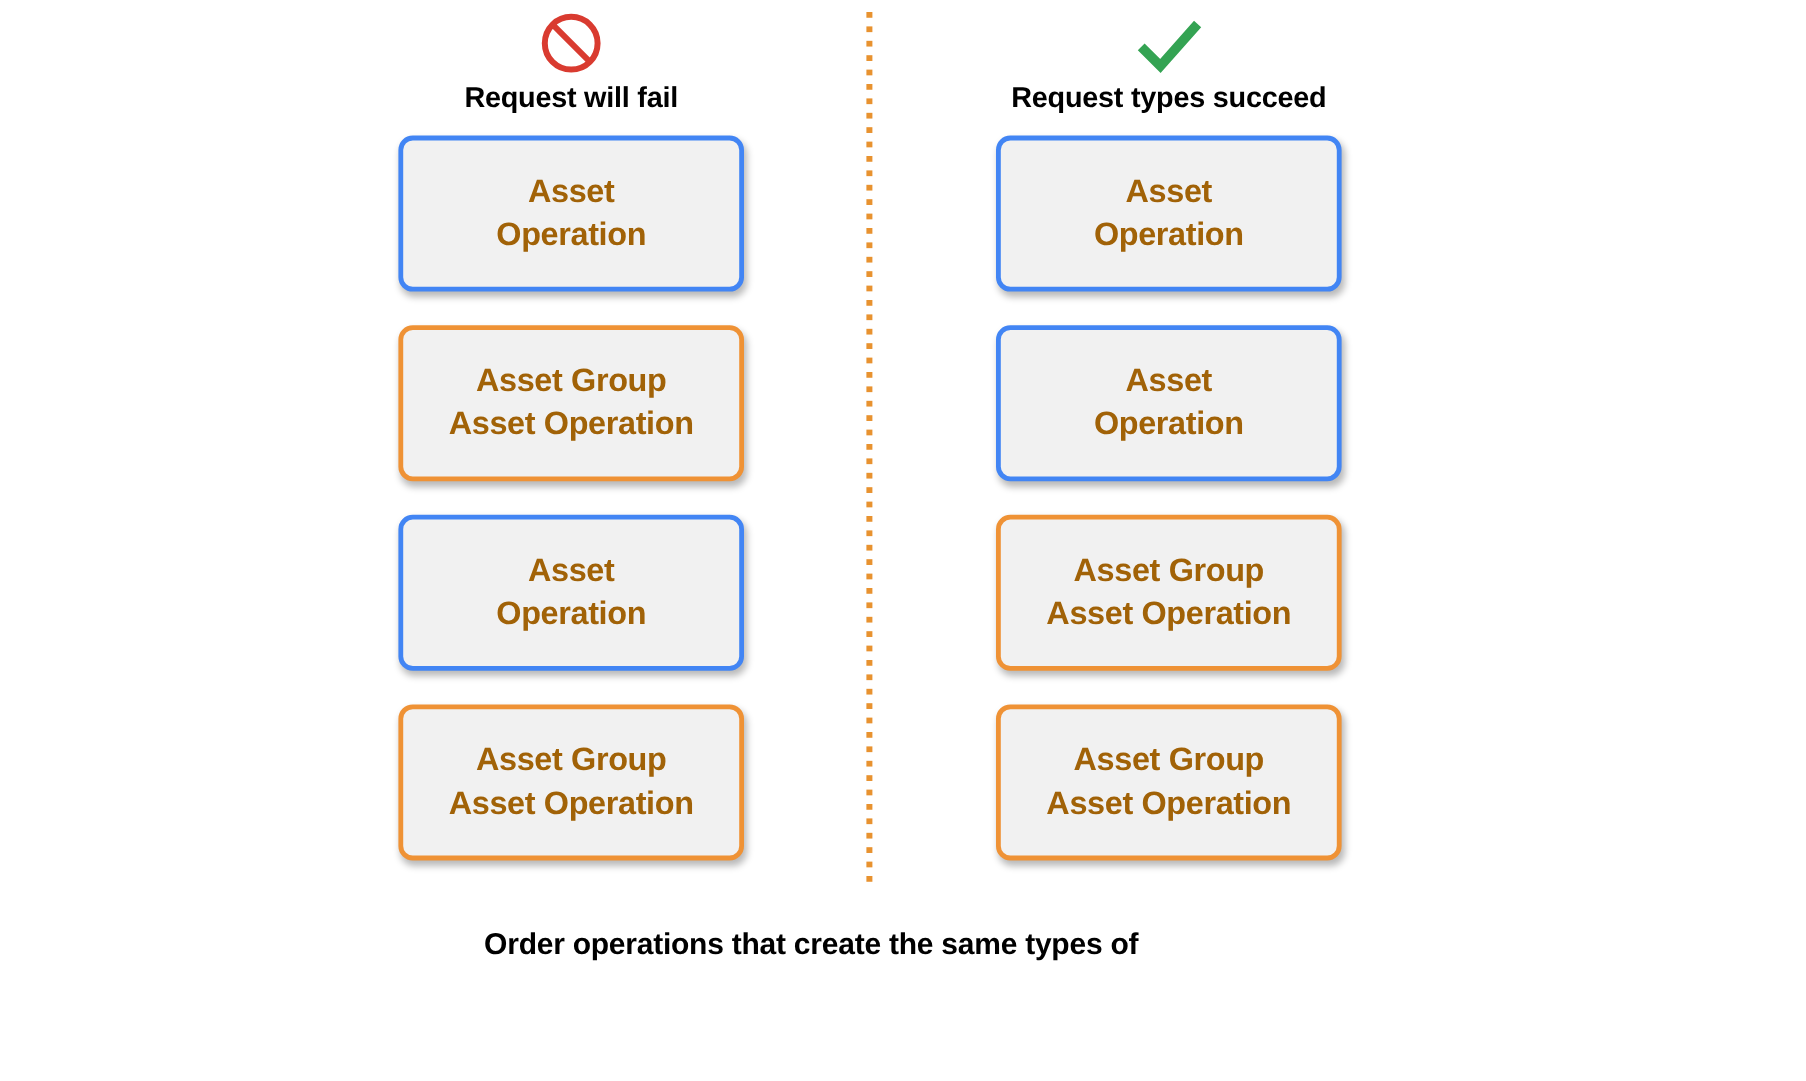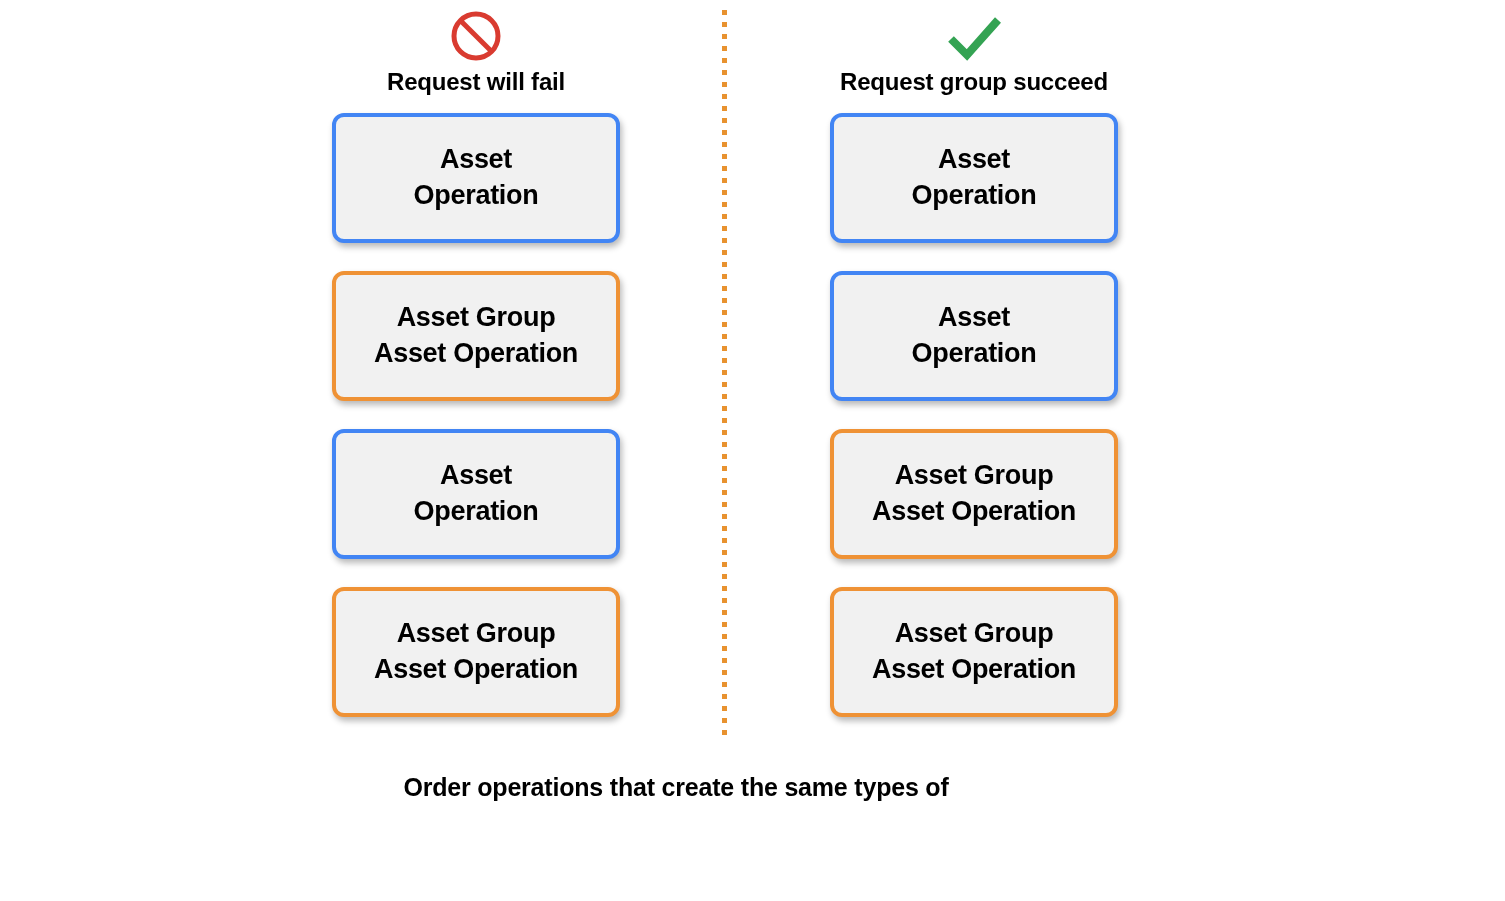--- a/index.html
+++ b/index.html
@@ -94,21 +94,21 @@
     align-items: center;
     justify-content: center;
     box-shadow: 2px 4px 6px rgba(0,0,0,0.28);
   }
   .op-box.blue   { border-color: #4285f4; }
   .op-box.orange { border-color: #ef9235; justify-content: center; }
 
   .op-label {
     font-size: 27px;
     font-weight: bold;
-    color: #000000;
+    color: #a16207;
     line-height: 1.32;
     text-align: center;
     letter-spacing: -0.3px;
     white-space: pre-line;
   }
 
   
   .caption {
     position: absolute;
     left: 0;
@@ -163,21 +163,21 @@
     </div>
   </div>
 
   <div class="column right">
     <div class="col-header">
       <span class="status-icon">
         <svg width="66" height="56" viewBox="0 0 66 56">
           <polyline points="10,31 26,47 57,12" fill="none" stroke="#34a353" stroke-width="8" stroke-linecap="butt" stroke-linejoin="miter"></polyline>
         </svg>
       </span>
-      <span class="col-title">Request group succeed</span>
+      <span class="col-title">Request types succeed</span>
     </div>
 
     <div class="box-stack">
       <div class="op-box blue">
         <span class="op-label">Asset
 Operation</span>
       </div>
       <div class="op-box blue">
         <span class="op-label">Asset
 Operation</span>

